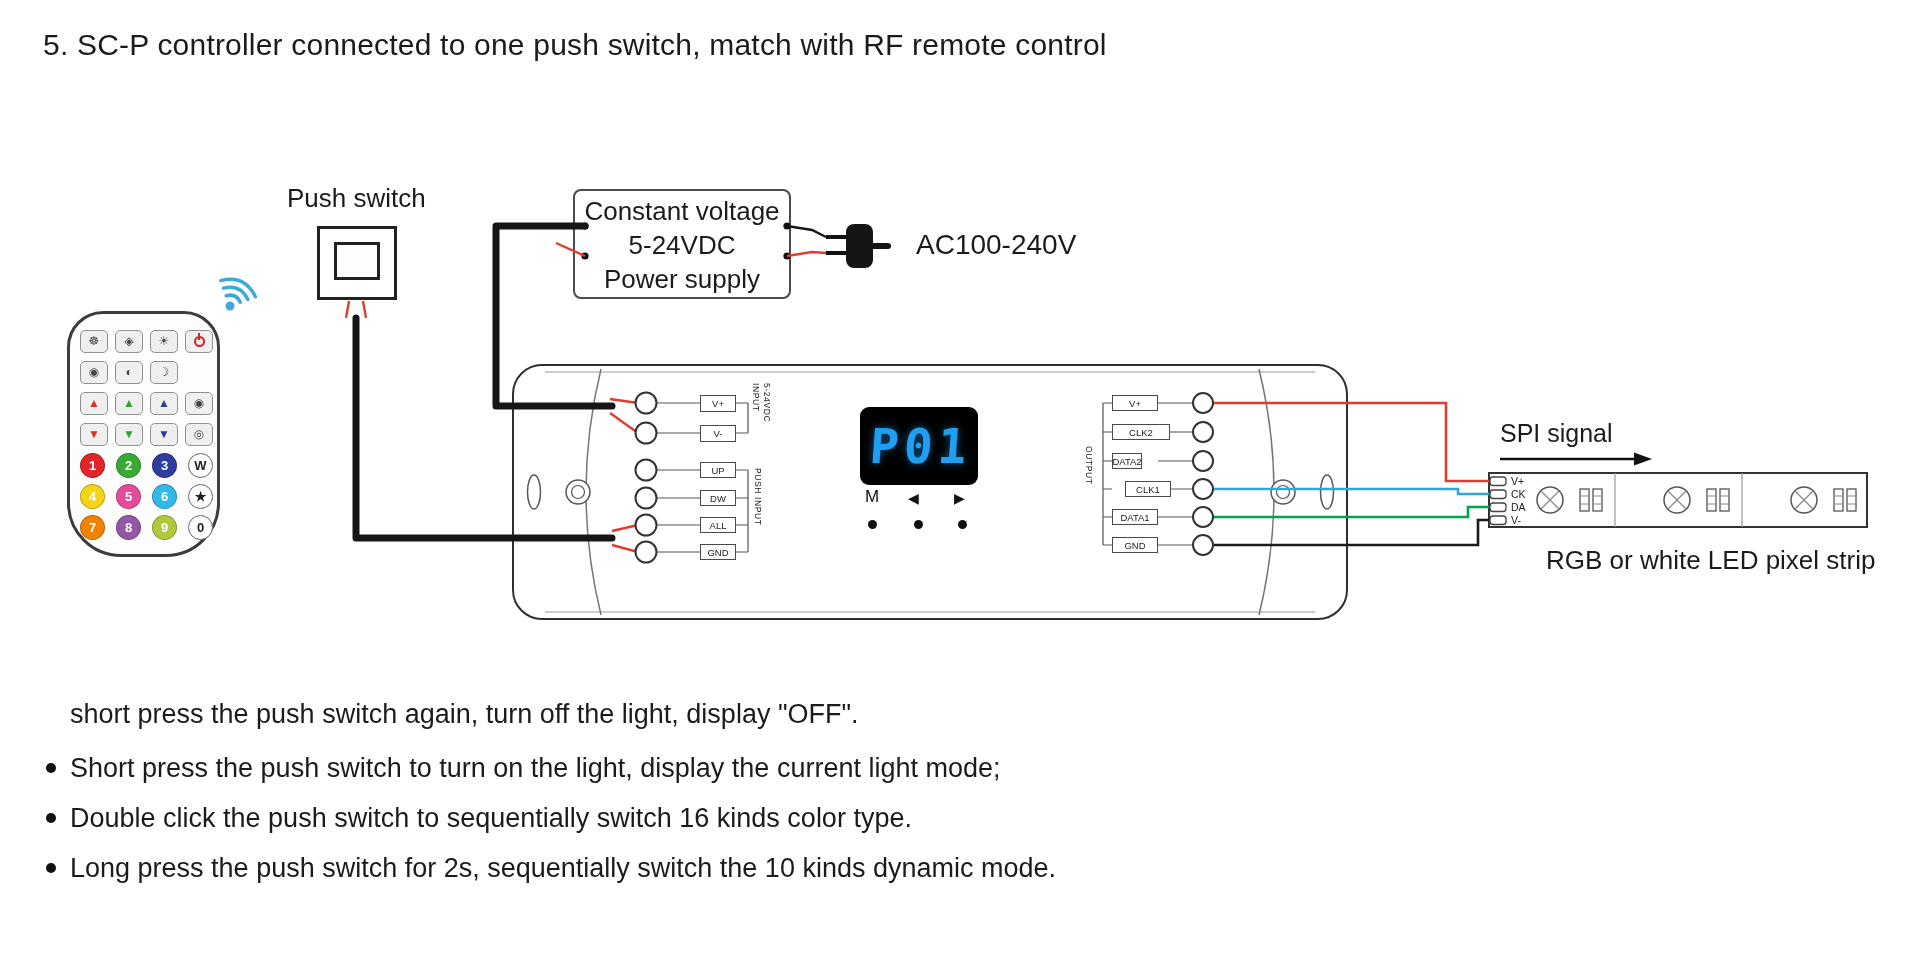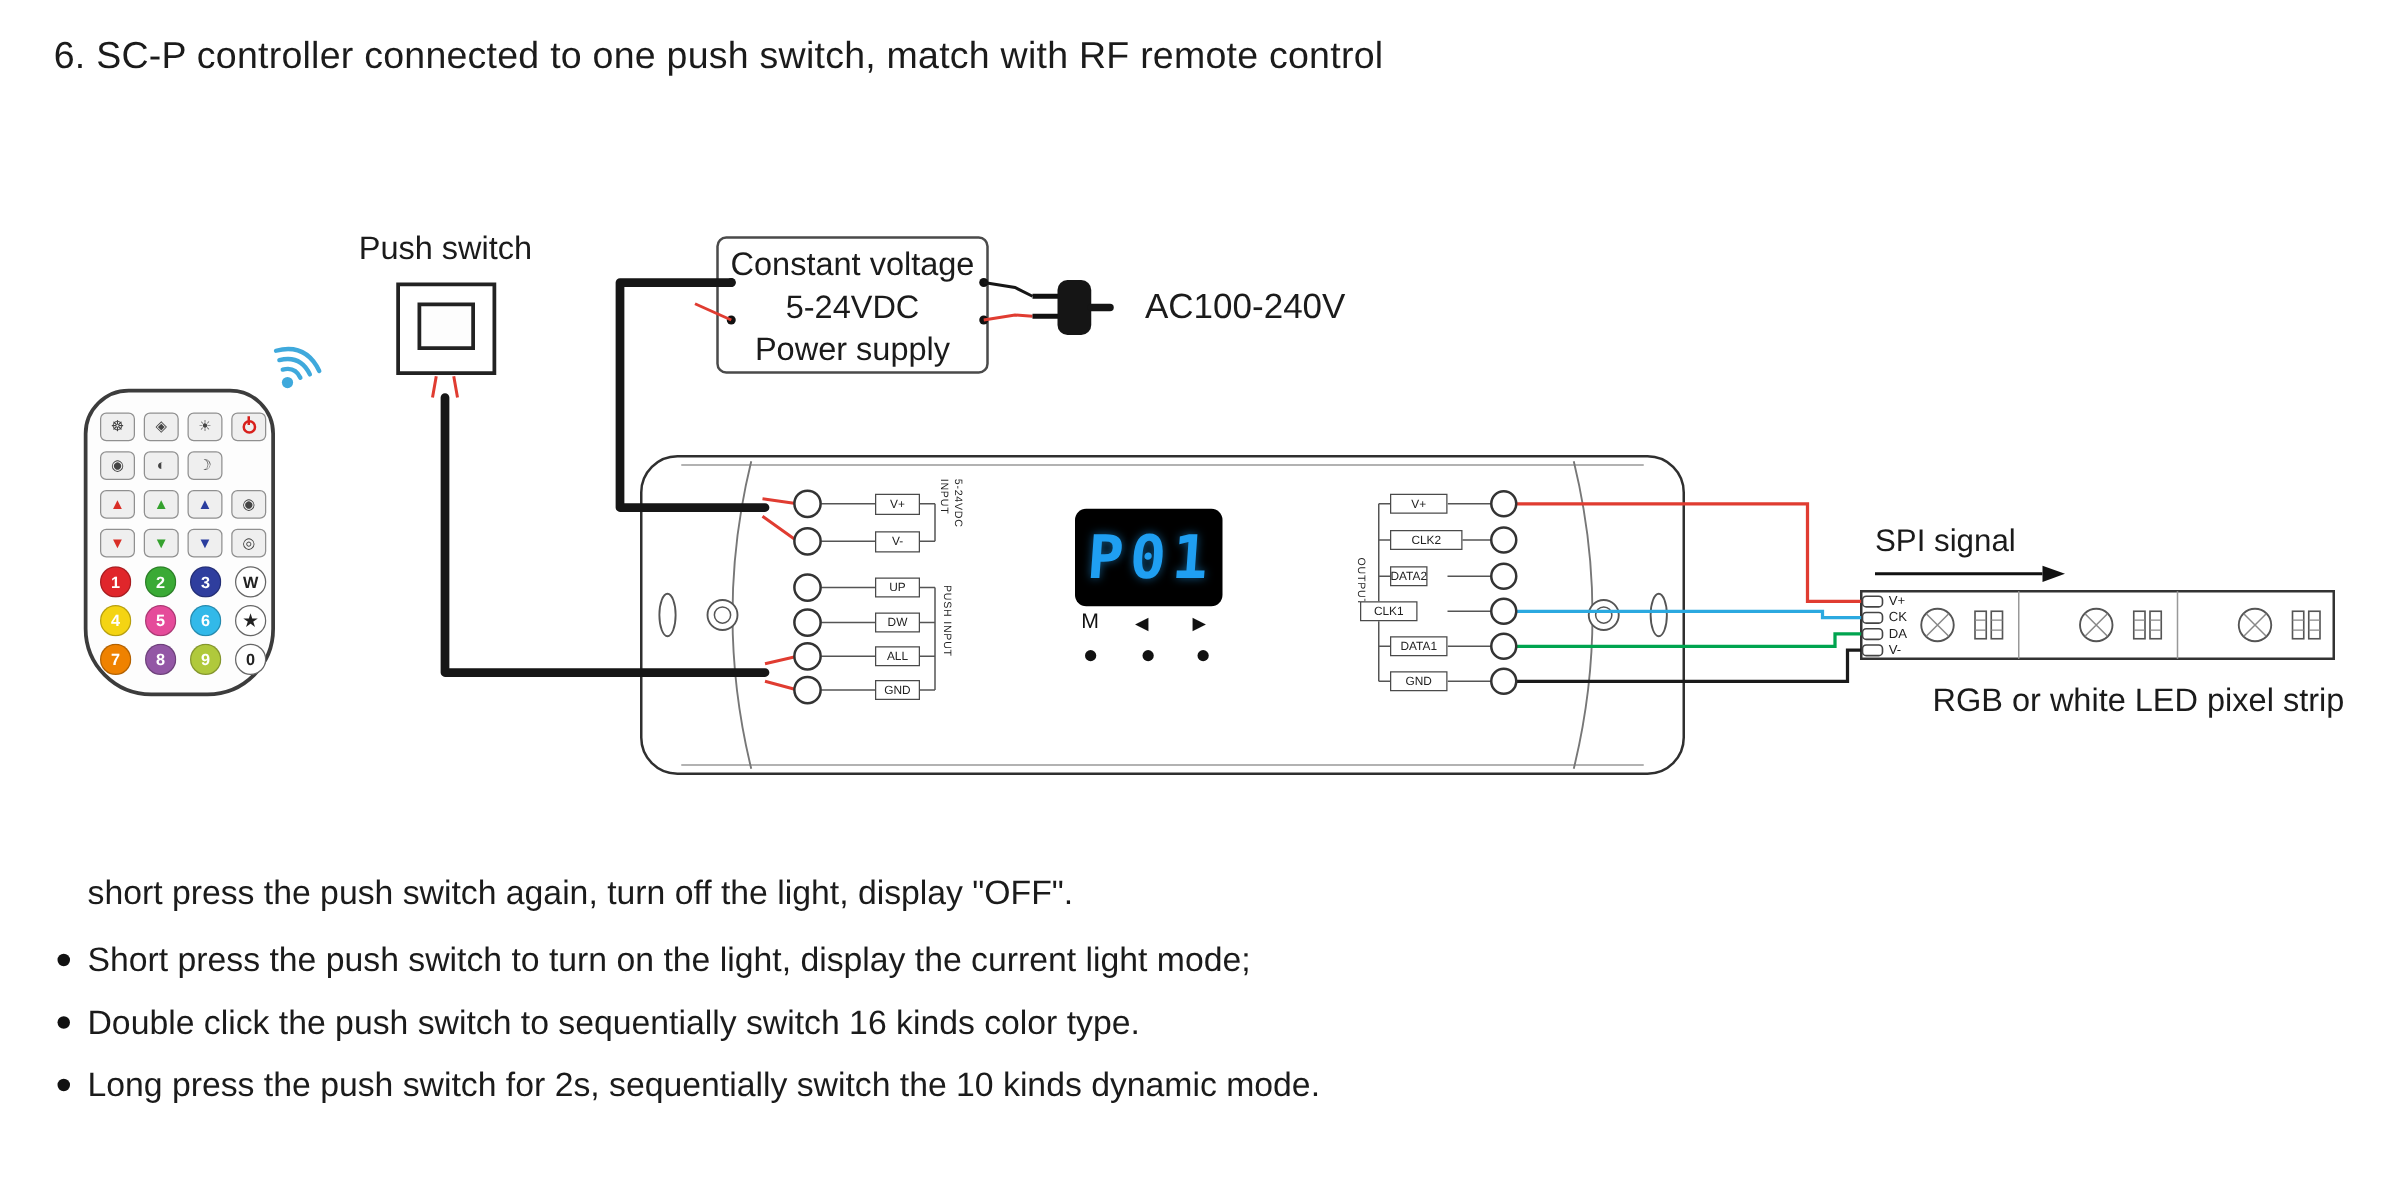--- a/index.html
+++ b/index.html
@@ -63,21 +63,21 @@
   .note-line .bullet { width: 10px; height: 10px; border-radius: 50%; background: #111; margin: 12px 14px 0 0; flex: none; }
   .note-line.cont { margin-left: 24px; margin-bottom: 20px; }
 
   svg.wires { position: absolute; left: 0; top: 0; pointer-events: none; }
 </style>
 </head>
 <body>
 
 <div class="page">
 
-  <div class="abs title" style="left:43px; top:28px;">6. SC-P controller connected to one push switch, match with RF remote control</div>
+  <div class="abs title" style="left:43px; top:28px;">5. SC-P controller connected to one push switch, match with RF remote control</div>
 
   <div class="abs push-label" style="left:287px; top:183px;">Push switch</div>
   <div class="abs push-box" style="left:317px; top:226px; width:80px; height:74px;">
     <div class="push-inner"></div>
   </div>
 
   <div class="abs power-box" style="left:573px; top:189px; width:218px; height:110px;">
     <div>Constant voltage</div>
     <div>5-24VDC</div>
     <div>Power supply</div>
@@ -268,21 +268,21 @@
   <div class="abs ctl-arrow" style="left:908px; top:490px;">◀</div>
   <div class="abs ctl-arrow" style="left:954px; top:490px;">▶</div>
   <div class="abs dot" style="left:868px; top:520px;"></div>
   <div class="abs dot" style="left:914px; top:520px;"></div>
   <div class="abs dot" style="left:958px; top:520px;"></div>
 
   <div class="abs vtext" style="left:1084px; top:446px;">OUTPUT</div>
   <div class="small-label-box" style="left:1112px; top:395px; width:46px; height:16px;">V+</div>
   <div class="small-label-box" style="left:1112px; top:424px; width:58px; height:16px;">CLK2</div>
   <div class="small-label-box" style="left:1112px; top:453px; width:30px; height:16px;">DATA2</div>
-  <div class="small-label-box" style="left:1088px; top:481px; width:46px; height:16px;text-align:right;">CLK1</div>
+  <div class="small-label-box" style="left:1125px; top:481px; width:46px; height:16px;text-align:right;">CLK1</div>
   <div class="small-label-box" style="left:1112px; top:509px; width:46px; height:16px;">DATA1</div>
   <div class="small-label-box" style="left:1112px; top:537px; width:46px; height:16px;">GND</div>
 
   <div class="abs spi-label" style="left:1500px; top:419px;">SPI signal</div>
   <div class="abs pin-label" style="left:1511px; top:475px;">V+</div>
   <div class="abs pin-label" style="left:1511px; top:488px;">CK</div>
   <div class="abs pin-label" style="left:1511px; top:501px;">DA</div>
   <div class="abs pin-label" style="left:1511px; top:514px;">V-</div>
   <div class="abs strip-caption" style="left:1498px; top:545px;">RGB or white LED pixel strip</div>
 

